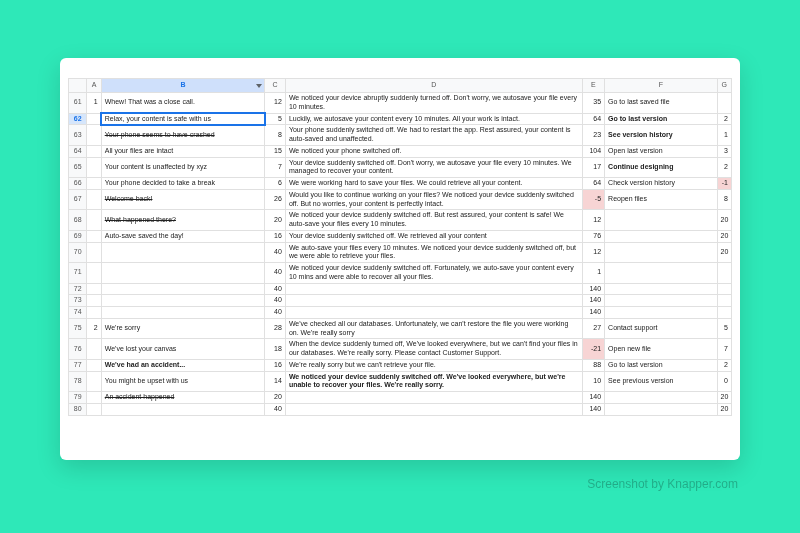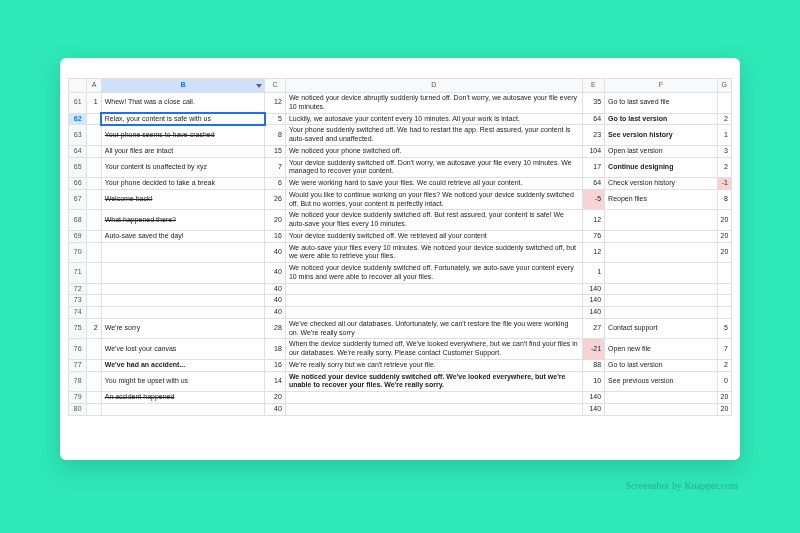--- a/index.html
+++ b/index.html
@@ -74,23 +74,22 @@
   }
   .activecell {
     outline: 2px solid #1a73e8;
     outline-offset: -1px;
     background: #fff;
   }
   td.tall { height: 18px; }
   .watermark {
     position: absolute;
     right: 62px; bottom: 42px;
-    font-size: 10px;
+    font-size: 12px;
     color: rgba(0,0,0,0.25);
-    font-family: Liberation Serif, serif;
   }
 </style>
 </head>
 <body>
 
 <div class="frame">
   <div class="sheet">
     <table>
       <colgroup>
         <col class="ch">

